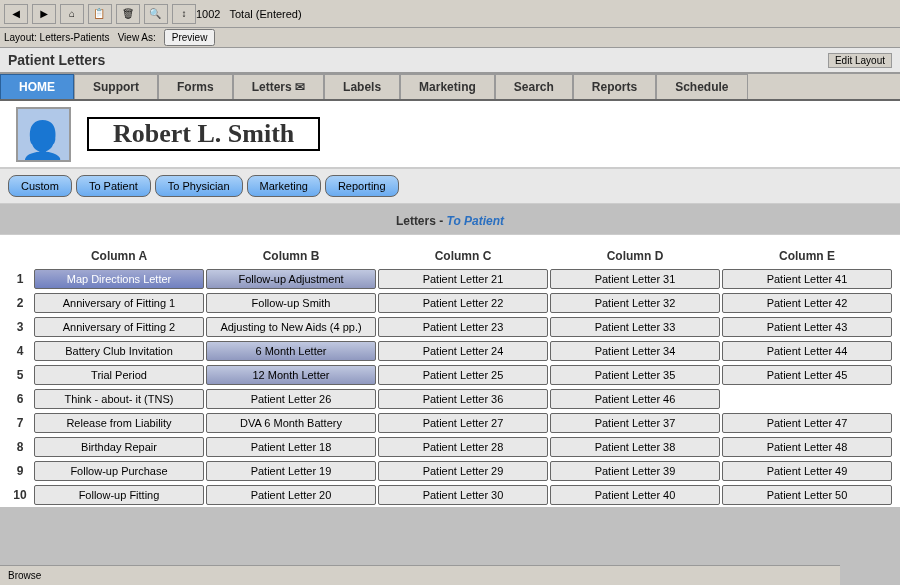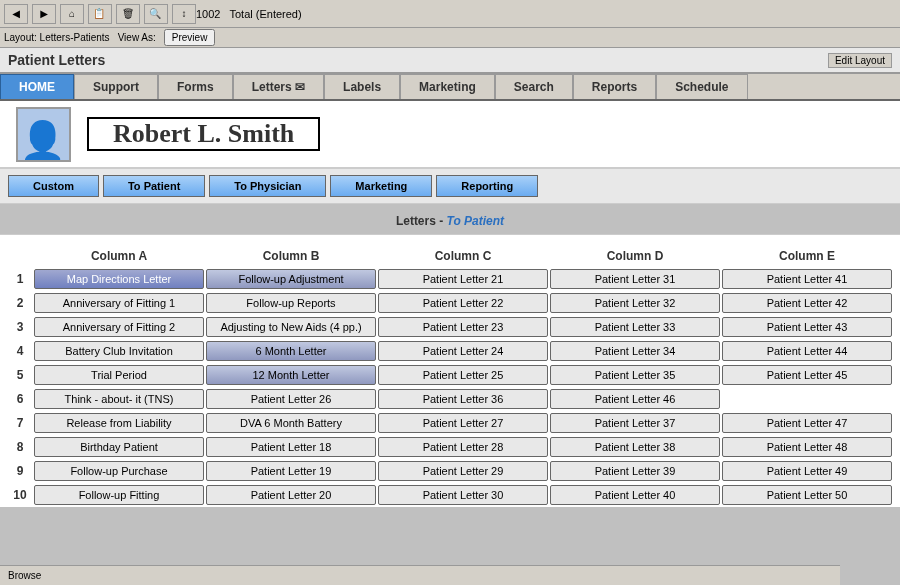--- a/index.html
+++ b/index.html
@@ -25,21 +25,21 @@
     .nav-tab { padding: 5px 18px; font-size: 12px; font-weight: bold; cursor: pointer; border: 1px solid #999; border-bottom: none; background: #d4d0c8; color: #333; }
     .nav-tab.active { background: #4a90d9; color: white; border-color: #2a6099; }
 
     
     .patient-info { background: white; padding: 8px 16px; display: flex; align-items: center; border-bottom: 2px solid #ccc; height: 68px; }
     .patient-avatar { width: 55px; height: 55px; background: #b0c8e8; border: 2px solid #999; margin-right: 16px; display: flex; align-items: flex-end; justify-content: center; overflow: hidden; }
     .patient-name-box { border: 2px solid #000; padding: 0 24px; font-size: 26px; font-weight: bold; color: #333; font-family: 'Times New Roman', serif; }
 
     
     .btn-tabs-row { background: #e8e8e8; padding: 6px 8px; display: flex; gap: 4px; align-items: center; border-bottom: 1px solid #ccc; flex-wrap: wrap; }
-    .btn-tab { padding: 4px 24px; font-size: 11px; font-weight: bold; cursor: pointer; border-radius: 0; border: 1px solid #666; background: linear-gradient(to bottom, #a8d0f8, #6aabf0); color: #000; }
+    .btn-tab { padding: 4px 12px; font-size: 11px; font-weight: normal; cursor: pointer; border-radius: 8px; border: 1px solid #666; background: linear-gradient(to bottom, #a8d0f8, #6aabf0); color: #000; }
     .btn-tabs-right { display: flex; gap: 4px; margin-left: auto; }
 
     
     .section-title { text-align: center; font-size: 12px; font-weight: bold; padding: 10px 0 6px; color: #333; border-bottom: 1px solid #ccc; }
     .section-title em { color: #2a6fc0; font-style: italic; }
 
     
     .main-content { background: white; padding: 0 8px; overflow-y: auto; max-height: 340px; }
 
     
@@ -136,21 +136,21 @@
       <div class="row-num">1</div>
       <button class="letter-btn highlight">Map Directions Letter</button>
       <button class="letter-btn blue-gray">Follow-up Adjustment</button>
       <button class="letter-btn">Patient Letter 21</button>
       <button class="letter-btn">Patient Letter 31</button>
       <button class="letter-btn">Patient Letter 41</button>
     </div>
       <div class="letter-row">
       <div class="row-num">2</div>
       <button class="letter-btn">Anniversary of Fitting 1</button>
-      <button class="letter-btn">Follow-up Reports</button>
+      <button class="letter-btn">Follow-up Smith</button>
       <button class="letter-btn">Patient Letter 22</button>
       <button class="letter-btn">Patient Letter 32</button>
       <button class="letter-btn">Patient Letter 42</button>
     </div>
       <div class="letter-row">
       <div class="row-num">3</div>
       <button class="letter-btn">Anniversary of Fitting 2</button>
       <button class="letter-btn">Adjusting to New Aids (4 pp.)</button>
       <button class="letter-btn">Patient Letter 23</button>
       <button class="letter-btn">Patient Letter 33</button>
@@ -182,21 +182,21 @@
       <div class="letter-row">
       <div class="row-num">7</div>
       <button class="letter-btn">Release from Liability</button>
       <button class="letter-btn">DVA 6 Month Battery</button>
       <button class="letter-btn">Patient Letter 27</button>
       <button class="letter-btn">Patient Letter 37</button>
       <button class="letter-btn">Patient Letter 47</button>
     </div>
       <div class="letter-row">
       <div class="row-num">8</div>
-      <button class="letter-btn">Birthday Patient</button>
+      <button class="letter-btn">Birthday Repair</button>
       <button class="letter-btn">Patient Letter 18</button>
       <button class="letter-btn">Patient Letter 28</button>
       <button class="letter-btn">Patient Letter 38</button>
       <button class="letter-btn">Patient Letter 48</button>
     </div>
       <div class="letter-row">
       <div class="row-num">9</div>
       <button class="letter-btn">Follow-up Purchase</button>
       <button class="letter-btn">Patient Letter 19</button>
       <button class="letter-btn">Patient Letter 29</button>

